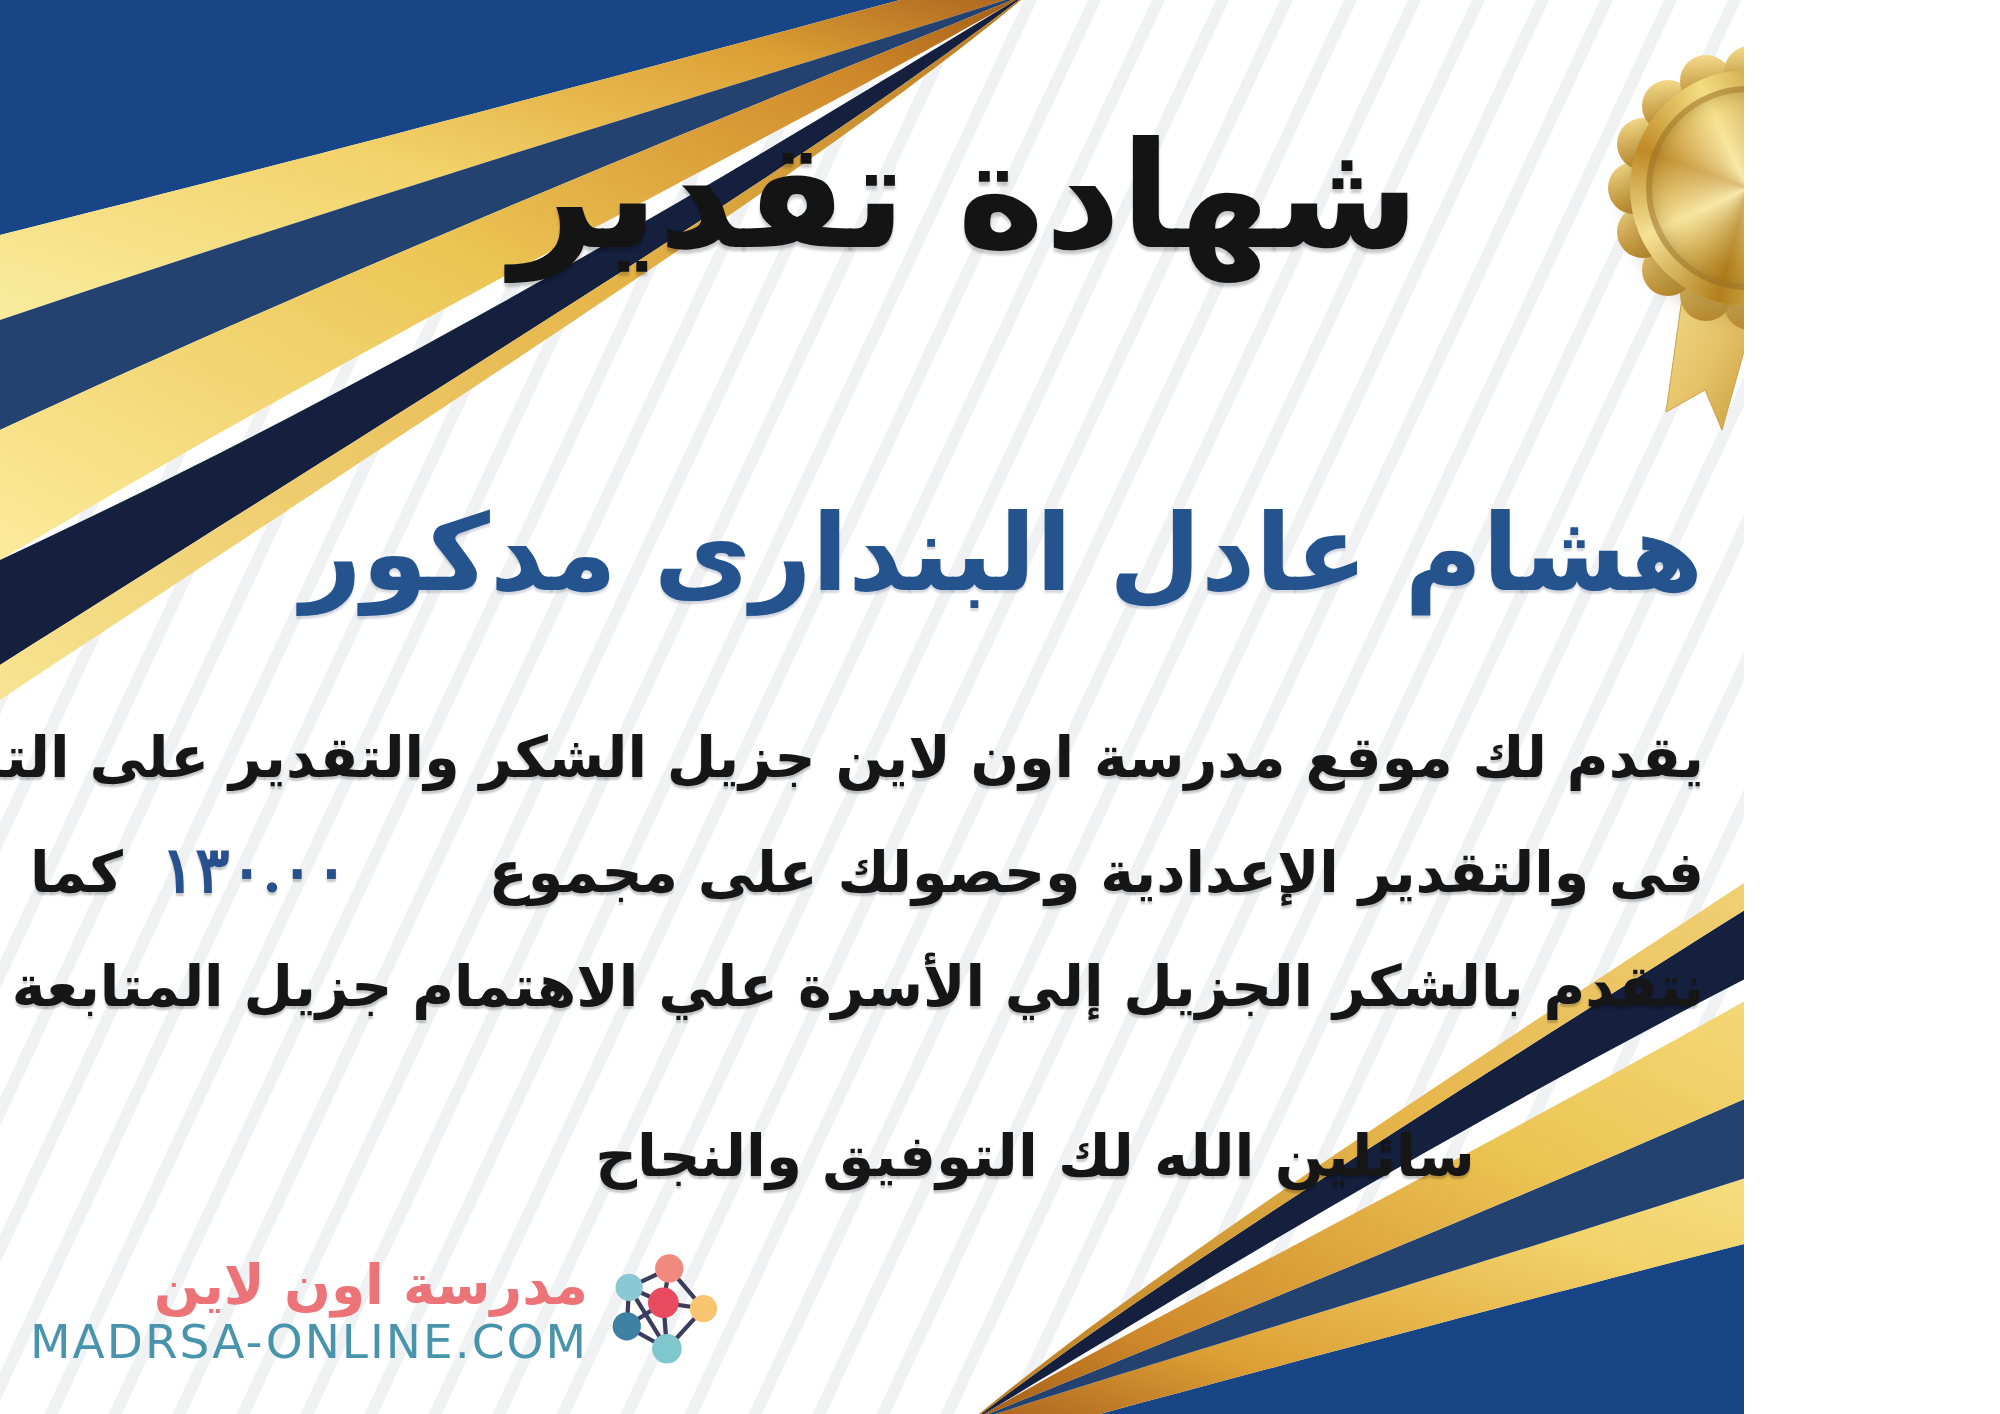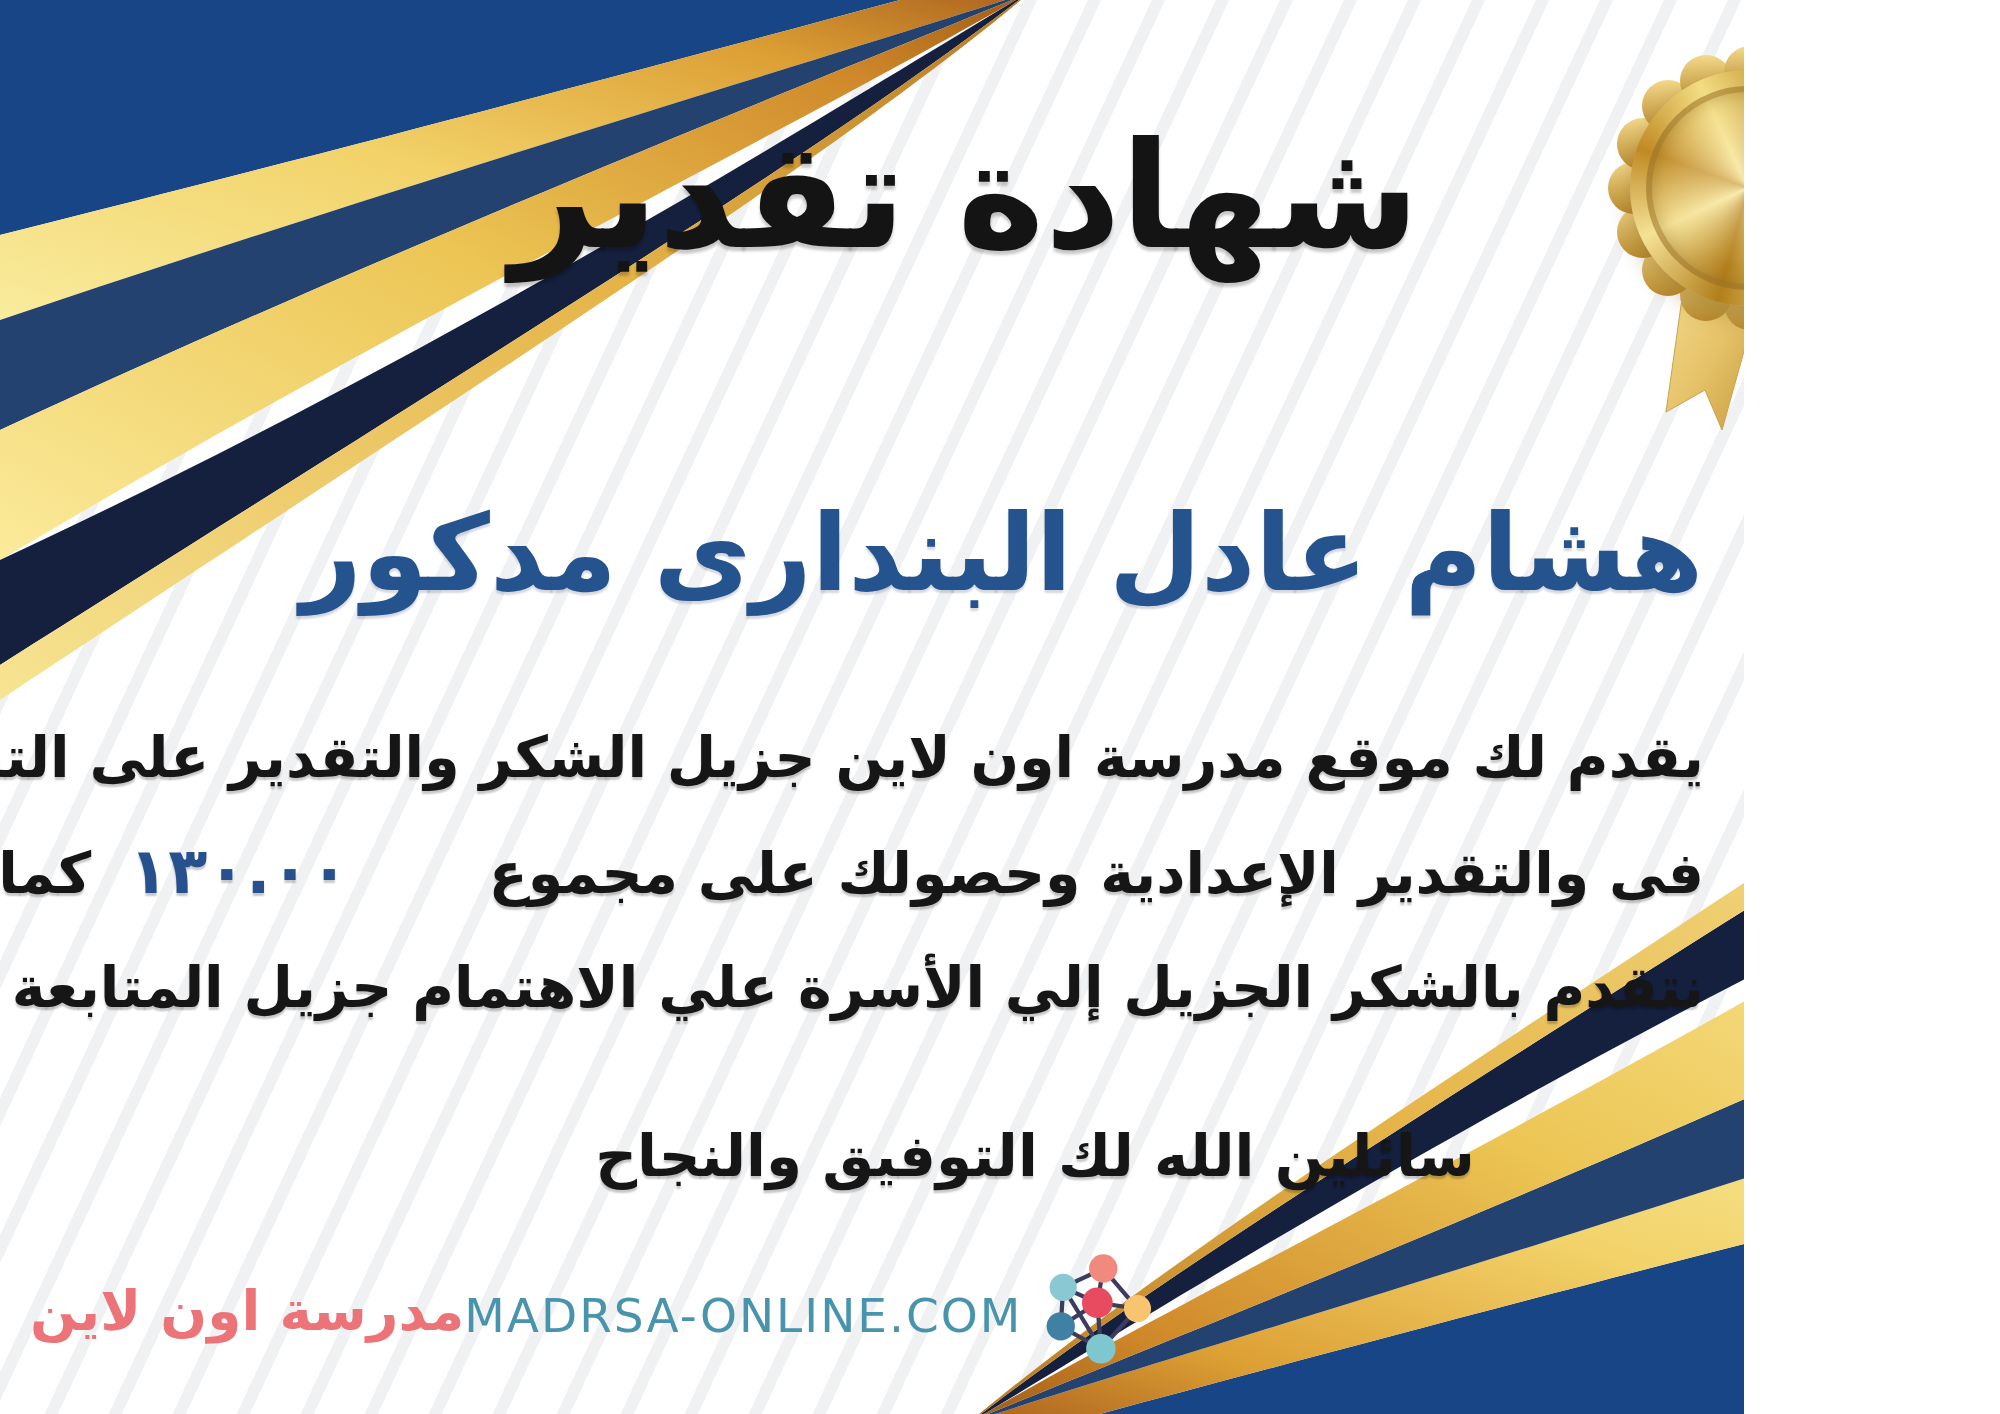--- a/index.html
+++ b/index.html
@@ -35,36 +35,36 @@
     position:absolute;top:700px;left:32px;right:40px;
     direction:rtl;text-align:center;
     font-size:57px;font-weight:700;color:#161616;
     line-height:114px;
     text-shadow:0 3px 2px rgba(0,0,0,0.22);
   }
   .body-text .line{white-space:nowrap;}
   .score{
     color:#27508f;
     font-size:64px;
-    margin-right:140px;margin-left:38px;
+    margin-right:140px;margin-left:38px;font-family:Liberation Serif, serif;
   }
   .closing{
     position:absolute;top:1122px;left:0;width:2000px;
     direction:rtl;text-align:center;
     font-size:58px;font-weight:700;color:#161616;
     text-shadow:0 3px 2px rgba(0,0,0,0.22);
     white-space:nowrap;
     padding-left:35px;
   }
   
   .logo{
     position:absolute;left:30px;top:1252px;
     display:flex;align-items:center;gap:14px;
   }
-  .logo-text{display:flex;align-items:flex-end;}
+  .logo-text{display:flex;flex-direction:column;align-items:flex-end;}
   .logo-ar{
     direction:rtl;font-size:55px;font-weight:700;color:#ec7478;
     line-height:62px;white-space:nowrap;
   }
   .logo-en{
     font-size:47px;font-weight:400;color:#4994ad;
     letter-spacing:2px;line-height:52px;white-space:nowrap;
   }
   .logo-icon{width:118px;height:118px;}
   

